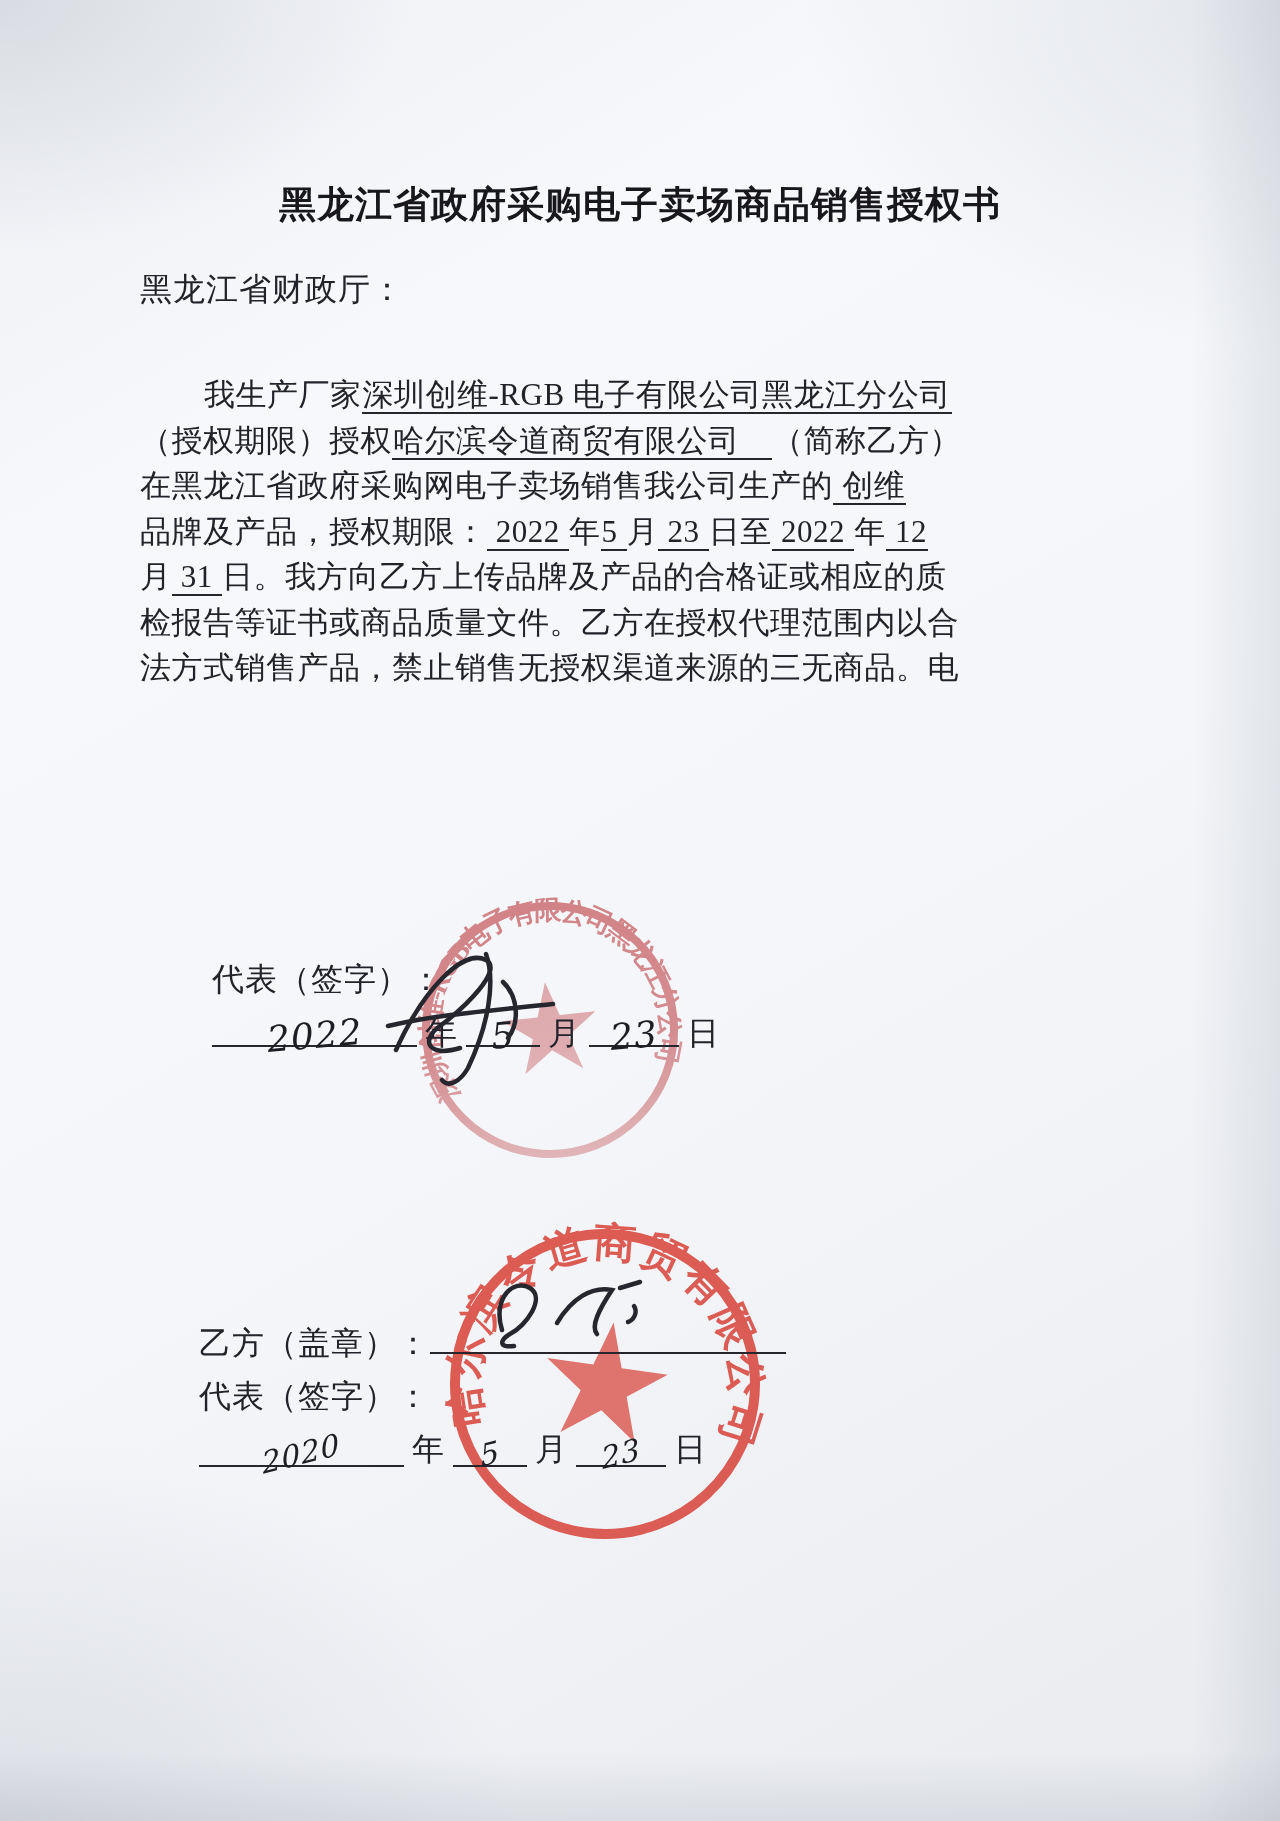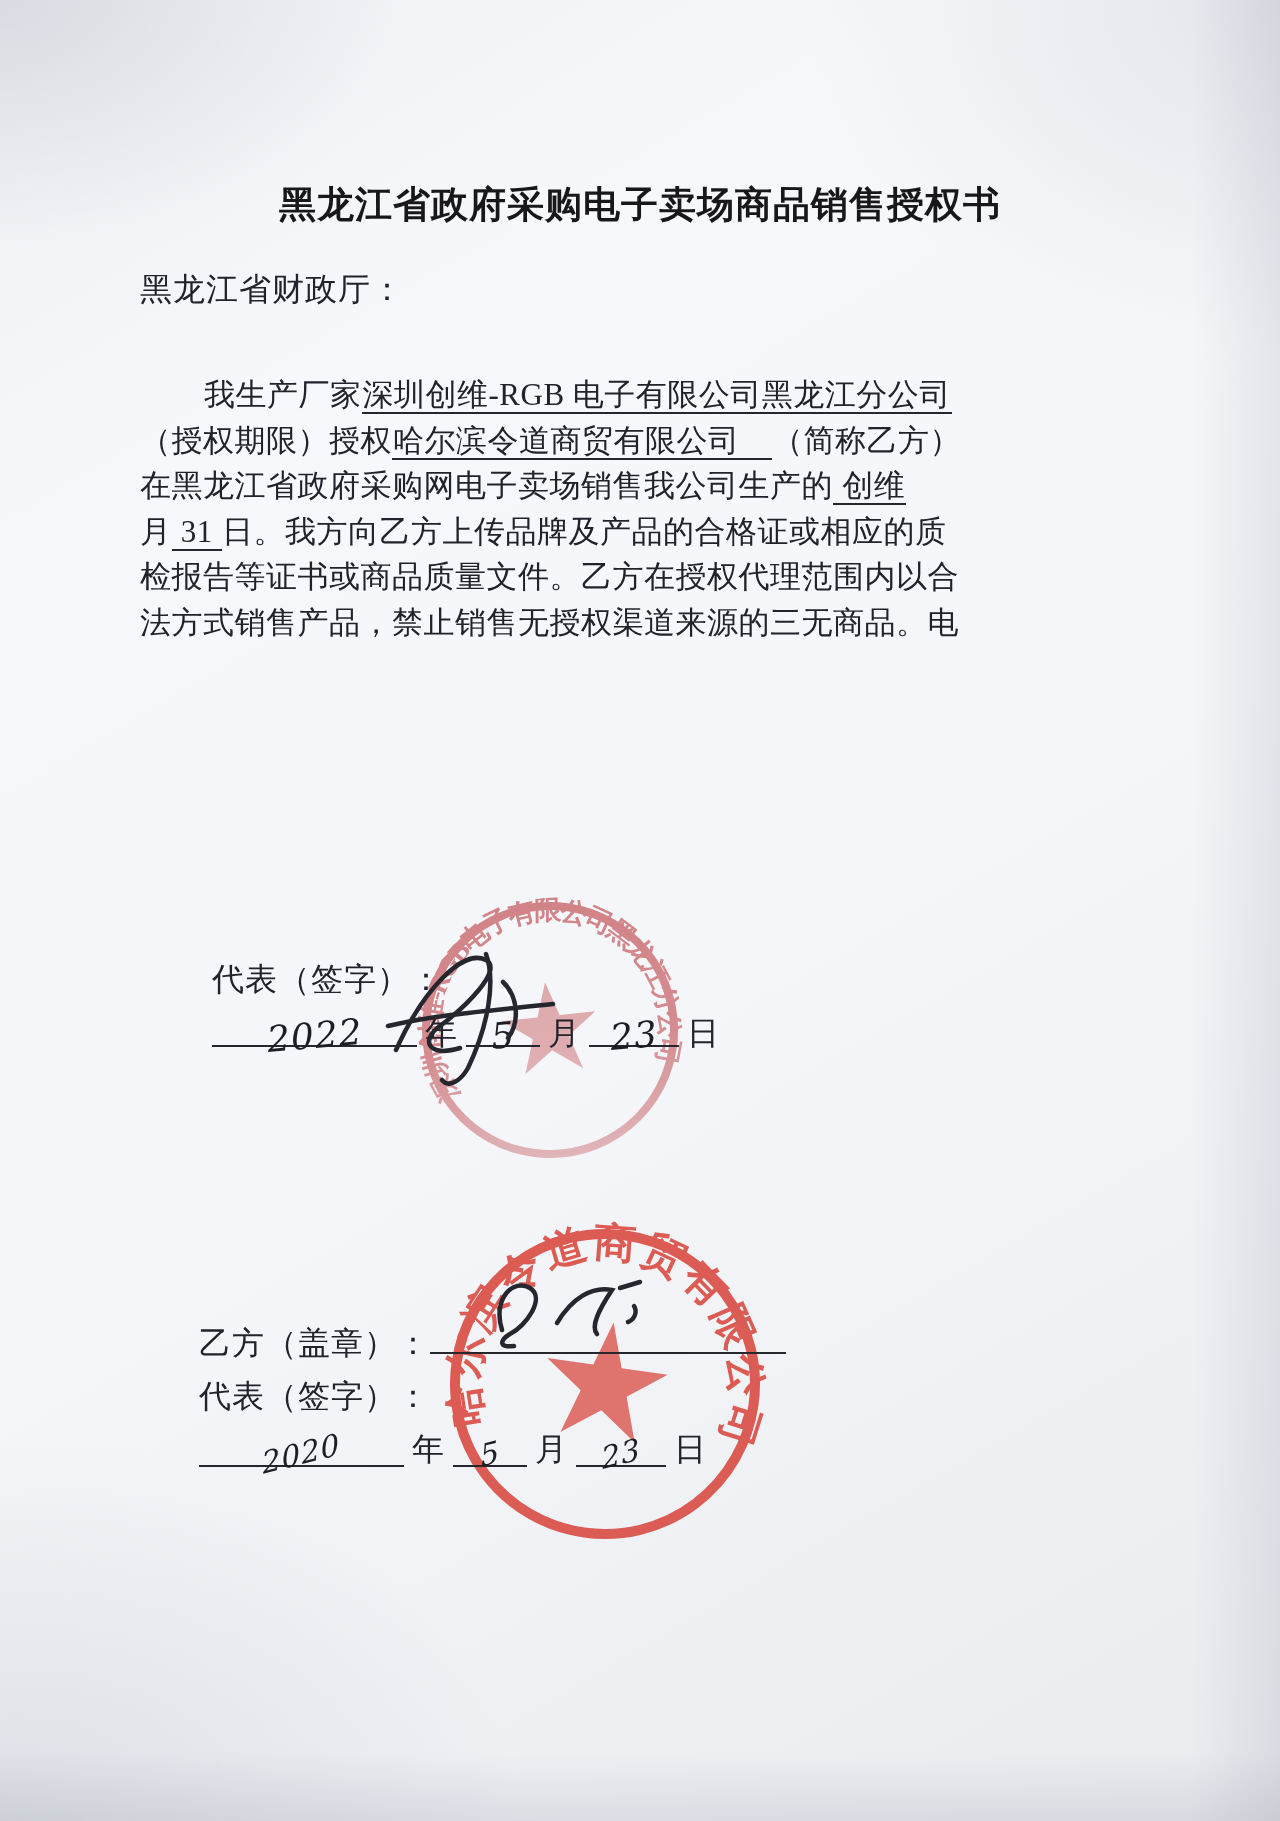--- a/index.html
+++ b/index.html
@@ -61,20 +61,21 @@
   <div class="shade b"></div>
 
   <div class="title">黑龙江省政府采购电子卖场商品销售授权书</div>
 
   <div class="salutation">黑龙江省财政厅：</div>
 
   <div class="body-text">
       <div class="body-line indent"><span>我生产厂家</span><span class="fill">深圳创维-RGB 电子有限公司黑龙江分公司</span></div>
       <div class="body-line"><span>（授权期限）授权</span><span class="fill">哈尔滨令道商贸有限公司　</span><span>（简称乙方）</span></div>
       <div class="body-line"><span>在黑龙江省政府采购网电子卖场销售我公司生产的</span><span class="fill"> 创维</span></div>
+      <div class="body-line"><span>品牌及产品，授权期限：</span><span class="fill"> 2022 </span><span>年</span><span class="fill">5 </span><span>月</span><span class="fill"> 23 </span><span>日至</span><span class="fill"> 2022 </span><span>年</span><span class="fill"> 12</span></div>
       <div class="body-line"><span>月</span><span class="fill"> 31 </span><span>日。我方向乙方上传品牌及产品的合格证或相应的质</span></div>
       <div class="body-line"><span>检报告等证书或商品质量文件。乙方在授权代理范围内以合</span></div>
       <div class="body-line"><span>法方式销售产品，禁止销售无授权渠道来源的三无商品。电</span></div>
     </div>
 
   <svg class="stamp stamp-a" width="264" height="264" viewBox="0 0 264 264">
     <defs>
       <linearGradient id="fadeA" x1="0" y1="0" x2="0" y2="1">
         <stop offset="0" stop-color="#fff"></stop>
         <stop offset="0.55" stop-color="#e9e9e9"></stop>

